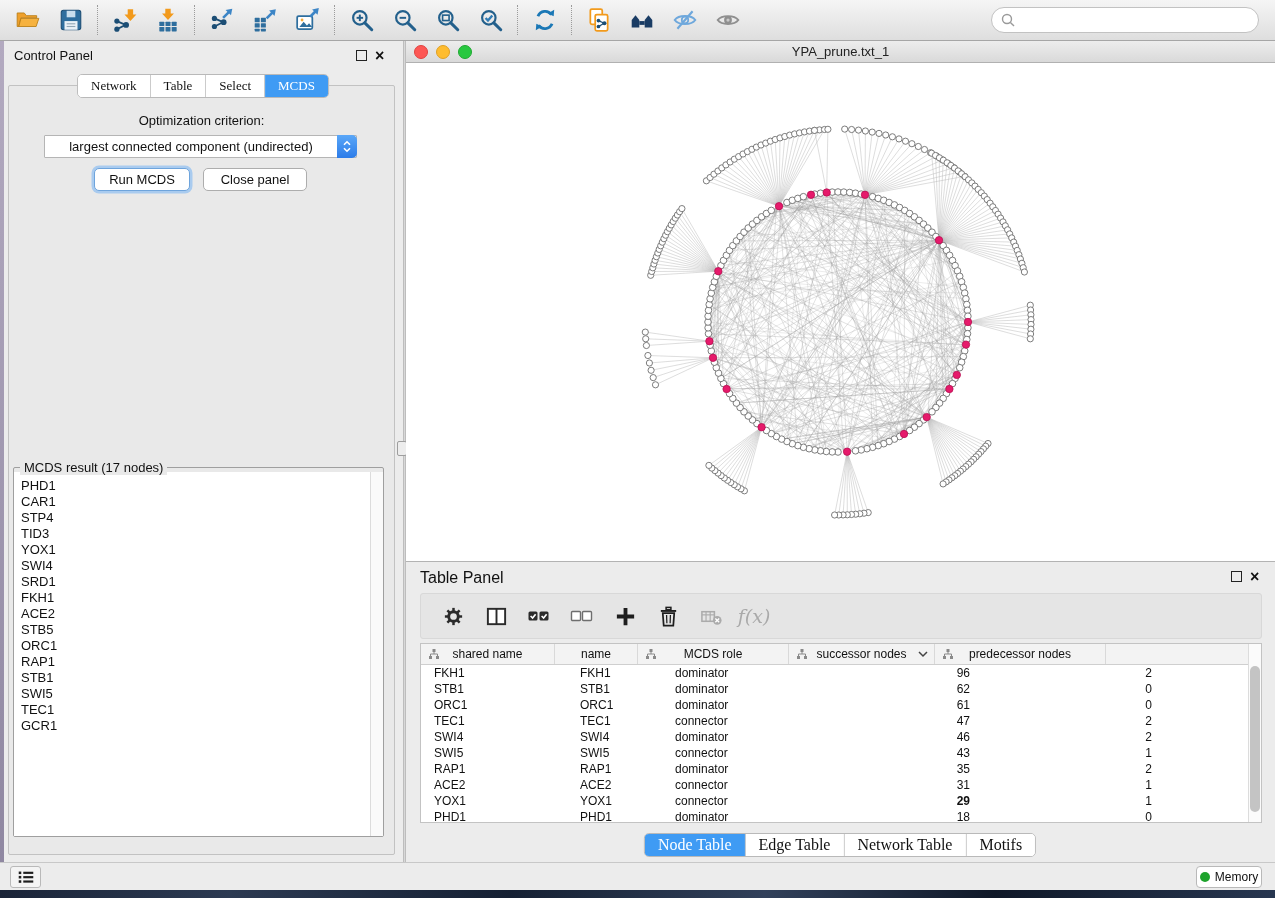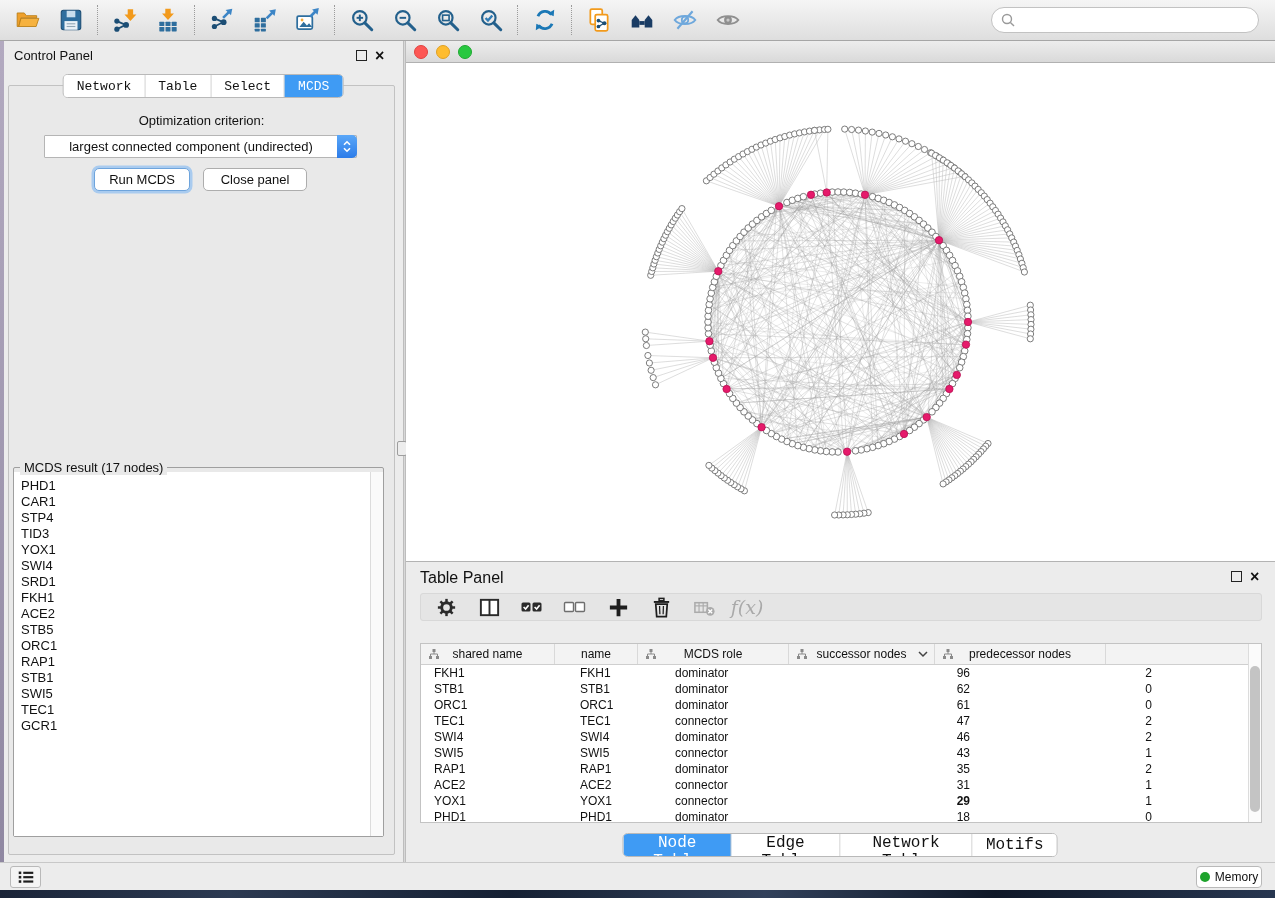--- a/index.html
+++ b/index.html
@@ -20,21 +20,21 @@
     background:linear-gradient(90deg,#1A2438,#2C3A52 18%,#152033 40%,#31405A 60%,#0F1828 78%,#273650)}
   
   .cp-title{left:14px;top:48px;font-size:13px}
   .win-btns{display:flex;gap:8px;align-items:center}
   .float-ico{width:9px;height:9px;border:1.5px solid #222}
   .close-ico{font-size:16px;font-weight:bold;line-height:10px;color:#111}
   .panel-box{left:8px;top:85px;width:387px;height:770px;background:#E9E9E9;
              border:1px solid #C2C2C2;border-radius:2px}
   .seg{display:flex;border:1px solid #B9B9B9;border-radius:5px;overflow:hidden;background:#fff;height:22px}
   .seg .seg-btn{border:none;background:#fff;font-size:13px;padding:0 13px;border-right:1px solid #C6C6C6;
-                height:22px;cursor:default;color:#111;font-family:Liberation Mono, monospace}
+                height:22px;cursor:default;color:#111;font-family:Liberation Serif, serif}
   .seg .seg-btn:last-child{border-right:none}
   .seg .seg-btn.active{background:#3F9BF4;color:#fff}
   #ctrl-tabs{position:absolute;left:203px;top:74px;transform:translateX(-50%)}
   .opt-label{left:8px;top:113px;width:387px;text-align:center;font-size:13px}
   .dropdown{left:44px;top:135px;width:313px;height:23px;background:#fff;border:1px solid #B5B5B5;
             border-radius:1px;display:flex;align-items:center}
   .dropdown .dd-text{flex:1;text-align:center;font-size:13px;white-space:nowrap;overflow:hidden}
   .dropdown .stepper{width:20px;height:23px;margin:-1px -1px -1px 0;border-radius:0 5px 5px 0;
             background:linear-gradient(#5AA7F8,#2C7CE9);display:flex;align-items:center;justify-content:center}
   .btn{height:23px;background:#fff;border:1px solid #ADADAD;border-radius:5px;font-size:13px;
@@ -50,22 +50,22 @@
   .grip{left:397px;top:441px;width:10px;height:15px;background:#EDEDED;border:1px solid #9E9E9E;border-radius:2px}
   
   .net-titlebar{left:406px;top:41px;width:869px;height:22px;background:linear-gradient(#EDEDED,#D9D9D9);
                 border-bottom:1px solid #B1B1B1;display:flex;align-items:center}
   .light{width:12px;height:12px;border-radius:50%;margin-left:8px}
   .net-title{position:absolute;left:0;width:869px;text-align:center;font-size:13px;color:#222}
   .net-canvas{left:406px;top:63px;width:869px;height:498px;background:#fff}
   
   .tp-sep{left:406px;top:561px;width:869px;height:1px;background:#B3B3B3}
   .tp-title{left:420px;top:569px;font-size:16px}
-  .tp-toolbar{left:420px;top:593px;width:842px;height:28px;background:#E5E5E5;border:1px solid #D8D8D8;
-              border-radius:3px;display:flex;align-items:center;gap:17px;padding-left:12px}
+  .tp-toolbar{left:420px;top:593px;width:842px;height:46px;background:#E5E5E5;border:1px solid #D8D8D8;
+              border-radius:3px;display:flex;align-items:center;gap:17px;padding-left:19px}
   .tp-ico{width:26px;height:26px;display:flex;align-items:center;justify-content:center}
   .fx{font-family:"DejaVu Serif",serif;font-style:italic;font-size:19px;color:#A9A9A9}
   .tbl{left:420px;top:643px;width:842px;height:180px;background:#fff;border:1px solid #C3C3C3}
   .tbl-head{display:flex;height:20px;background:#F3F3F3;border-bottom:1px solid #CFCFCF}
   .th{position:relative;display:flex;align-items:center;justify-content:center;font-size:12px;
       border-right:1px solid #D9D9D9}
   .th .tree{position:absolute;left:7px;top:4px}
   .th .chev{position:absolute;right:6px;top:7px}
   .tr{display:flex;height:16px;font-size:12px;align-items:center}
   .td{white-space:nowrap;overflow:hidden;padding-left:13px}
@@ -296,20 +296,21 @@
 <div class="abs mcds-track"></div>
 <div class="abs group-legend">MCDS result (17 nodes)</div>
 
 <div class="abs v-divider"></div>
 <div class="abs grip"></div>
 
 <div class="abs net-titlebar">
   <div class="light" style="background:#FD5754;border:1px solid #E04340"></div>
   <div class="light" style="background:#FEBC2F;border:1px solid #E0A023"></div>
   <div class="light" style="background:#28C840;border:1px solid #1FA832"></div>
+  <span class="net-title">YPA_prune.txt_1</span>
 </div>
 <div class="abs net-canvas">
   <svg id="net-svg" width="869" height="498" viewBox="0 0 869 498">
       <line x1="373.0" y1="143.2" x2="326.8" y2="182.6" stroke="#9C9C9C" stroke-width="0.6" opacity="0.5"></line>
       <line x1="373.0" y1="143.2" x2="310.3" y2="304.7" stroke="#9C9C9C" stroke-width="0.6" opacity="0.5"></line>
       <line x1="373.0" y1="143.2" x2="508.4" y2="153.8" stroke="#9C9C9C" stroke-width="0.6" opacity="0.5"></line>
       <line x1="373.0" y1="143.2" x2="365.3" y2="147.4" stroke="#9C9C9C" stroke-width="0.6" opacity="0.5"></line>
       <line x1="373.0" y1="143.2" x2="493.6" y2="373.5" stroke="#9C9C9C" stroke-width="0.6" opacity="0.5"></line>
       <line x1="373.0" y1="143.2" x2="303.2" y2="241.5" stroke="#9C9C9C" stroke-width="0.6" opacity="0.5"></line>
       <line x1="373.0" y1="143.2" x2="414.5" y2="387.8" stroke="#9C9C9C" stroke-width="0.6" opacity="0.5"></line>

